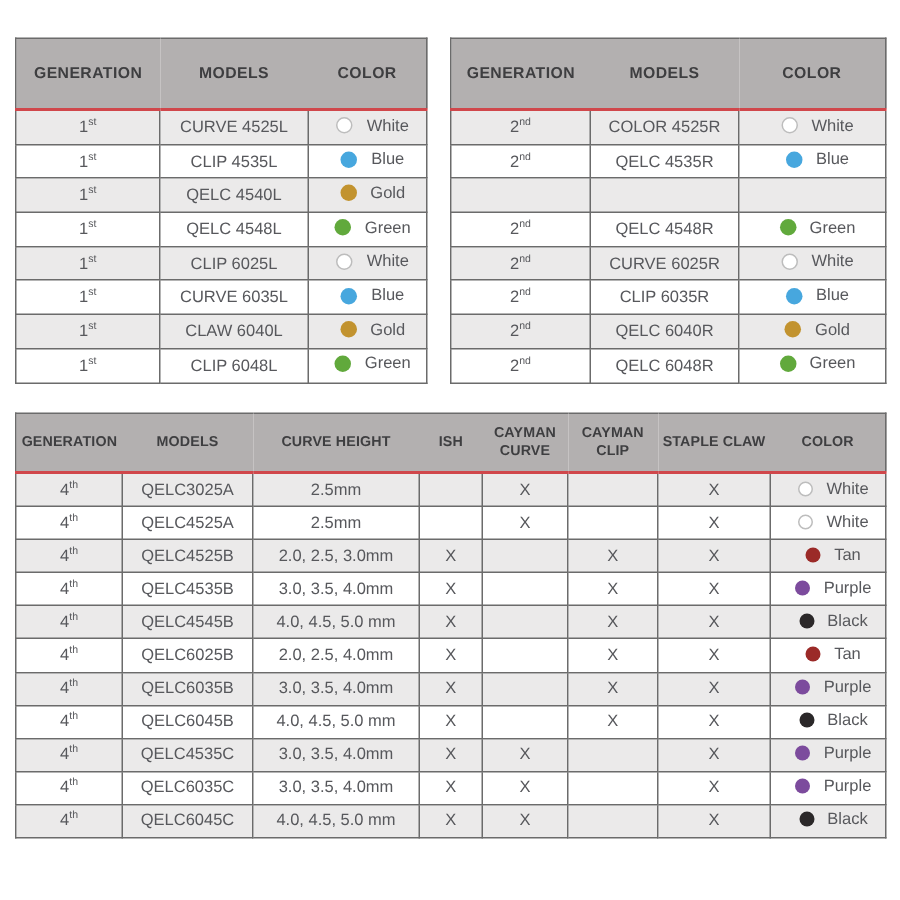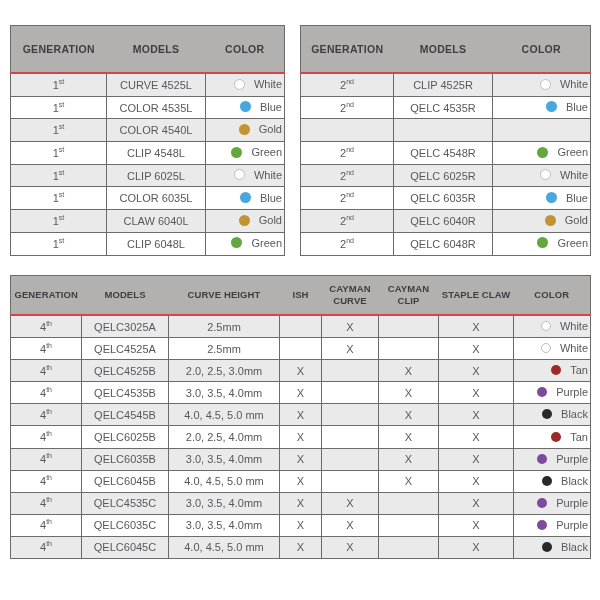--- a/index.html
+++ b/index.html
@@ -41,21 +41,21 @@
     text-align:center;
     padding:0 2px;
     overflow:hidden;
     white-space:nowrap;
   }
   .t1 tbody td,.t2 tbody td{height:21.7px;}
   .t3 tbody td{height:21.1px;}
   tbody tr:nth-child(odd) td{background:var(--row-alt-bg);}
   tbody tr:nth-child(even) td{background:var(--row-bg);}
 
-  td.color-cell{text-align:right;padding-left:9px;}
+  td.color-cell{text-align:center;padding-left:9px;}
   .color-wrap{display:inline-flex;align-items:center;gap:9px;}
   .dot{width:11px;height:11px;border-radius:50%;display:inline-block;box-sizing:border-box;flex:none;}
   .dot.white{border:1.5px solid #bdbdbd;}
   .t3 .dot{width:10px;height:10px;}
 
   sup.gen-sup{font-size:7px;vertical-align:super;line-height:0;}
 </style>
 </head>
 <body>
 
@@ -78,53 +78,53 @@
         <tr>
           <td>1<sup class="gen-sup">st</sup></td>
           <td>CURVE 4525L</td>
           <td class="color-cell"><span class="color-wrap">
               <span class="dot white" style="background: rgb(255, 255, 255);"></span>
               <span>White</span>
             </span></td>
         </tr>
         <tr>
           <td>1<sup class="gen-sup">st</sup></td>
-          <td>COLOR 4535L</td>
+          <td>CLIP 4535L</td>
           <td class="color-cell"><span class="color-wrap">
               <span class="dot" style="background: rgb(71, 167, 222);"></span>
               <span>Blue</span>
             </span></td>
         </tr>
         <tr>
           <td>1<sup class="gen-sup">st</sup></td>
-          <td>COLOR 4540L</td>
+          <td>QELC 4540L</td>
           <td class="color-cell"><span class="color-wrap">
               <span class="dot" style="background: rgb(194, 147, 47);"></span>
               <span>Gold</span>
             </span></td>
         </tr>
         <tr>
           <td>1<sup class="gen-sup">st</sup></td>
-          <td>CLIP 4548L</td>
+          <td>QELC 4548L</td>
           <td class="color-cell"><span class="color-wrap">
               <span class="dot" style="background: rgb(97, 169, 60);"></span>
               <span>Green</span>
             </span></td>
         </tr>
         <tr>
           <td>1<sup class="gen-sup">st</sup></td>
           <td>CLIP 6025L</td>
           <td class="color-cell"><span class="color-wrap">
               <span class="dot white" style="background: rgb(255, 255, 255);"></span>
               <span>White</span>
             </span></td>
         </tr>
         <tr>
           <td>1<sup class="gen-sup">st</sup></td>
-          <td>COLOR 6035L</td>
+          <td>CURVE 6035L</td>
           <td class="color-cell"><span class="color-wrap">
               <span class="dot" style="background: rgb(71, 167, 222);"></span>
               <span>Blue</span>
             </span></td>
         </tr>
         <tr>
           <td>1<sup class="gen-sup">st</sup></td>
           <td>CLAW 6040L</td>
           <td class="color-cell"><span class="color-wrap">
               <span class="dot" style="background: rgb(194, 147, 47);"></span>
@@ -151,21 +151,21 @@
     <thead>
       <tr>
         <th>GENERATION</th>
         <th>MODELS</th>
         <th>COLOR</th>
       </tr>
     </thead>
     <tbody>
         <tr>
           <td>2<sup class="gen-sup">nd</sup></td>
-          <td>CLIP 4525R</td>
+          <td>COLOR 4525R</td>
           <td class="color-cell"><span class="color-wrap">
               <span class="dot white" style="background: rgb(255, 255, 255);"></span>
               <span>White</span>
             </span></td>
         </tr>
         <tr>
           <td>2<sup class="gen-sup">nd</sup></td>
           <td>QELC 4535R</td>
           <td class="color-cell"><span class="color-wrap">
               <span class="dot" style="background: rgb(71, 167, 222);"></span>
@@ -180,29 +180,29 @@
         <tr>
           <td>2<sup class="gen-sup">nd</sup></td>
           <td>QELC 4548R</td>
           <td class="color-cell"><span class="color-wrap">
               <span class="dot" style="background: rgb(97, 169, 60);"></span>
               <span>Green</span>
             </span></td>
         </tr>
         <tr>
           <td>2<sup class="gen-sup">nd</sup></td>
-          <td>QELC 6025R</td>
-          <td class="color-cell"><span class="color-wrap">
-              <span class="dot white" style="background: rgb(255, 255, 255);"></span>
-              <span>White</span>
-            </span></td>
-        </tr>
-        <tr>
-          <td>2<sup class="gen-sup">nd</sup></td>
-          <td>QELC 6035R</td>
+          <td>CURVE 6025R</td>
+          <td class="color-cell"><span class="color-wrap">
+              <span class="dot white" style="background: rgb(255, 255, 255);"></span>
+              <span>White</span>
+            </span></td>
+        </tr>
+        <tr>
+          <td>2<sup class="gen-sup">nd</sup></td>
+          <td>CLIP 6035R</td>
           <td class="color-cell"><span class="color-wrap">
               <span class="dot" style="background: rgb(71, 167, 222);"></span>
               <span>Blue</span>
             </span></td>
         </tr>
         <tr>
           <td>2<sup class="gen-sup">nd</sup></td>
           <td>QELC 6040R</td>
           <td class="color-cell"><span class="color-wrap">
               <span class="dot" style="background: rgb(194, 147, 47);"></span>

